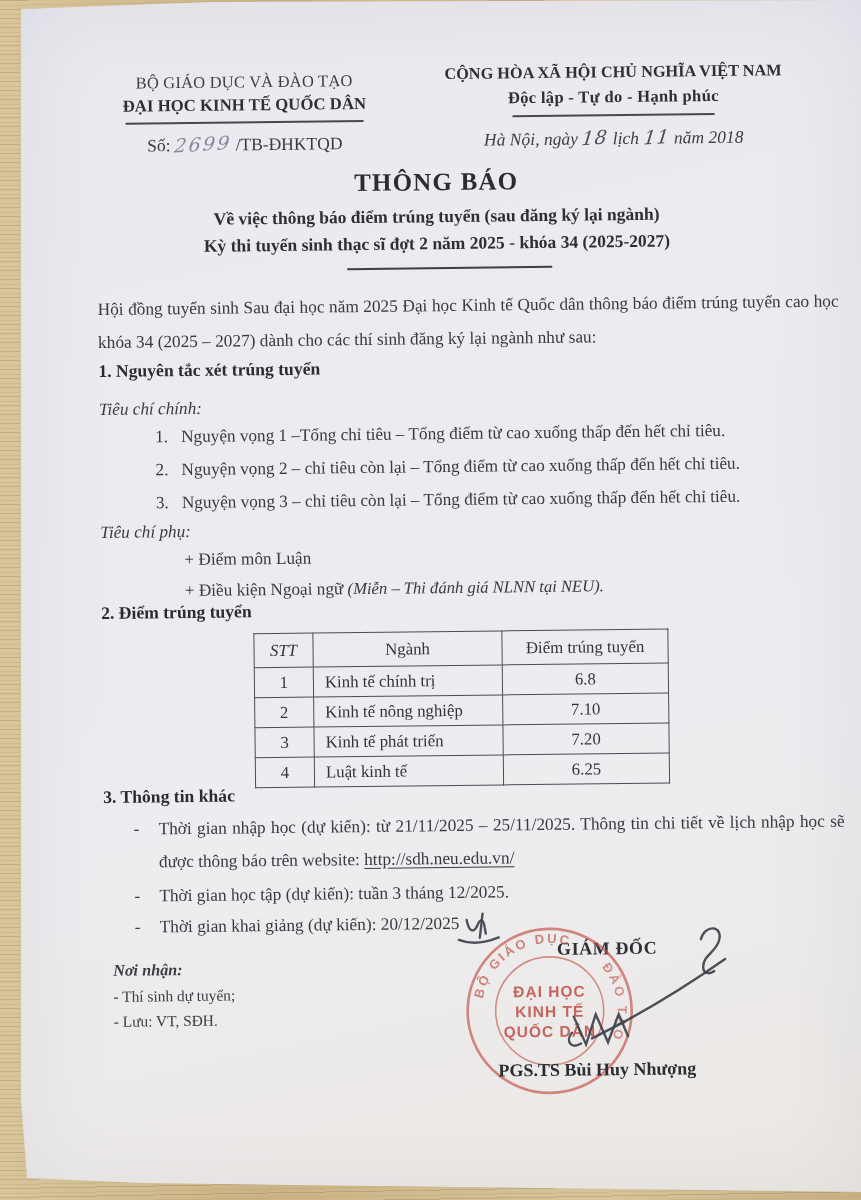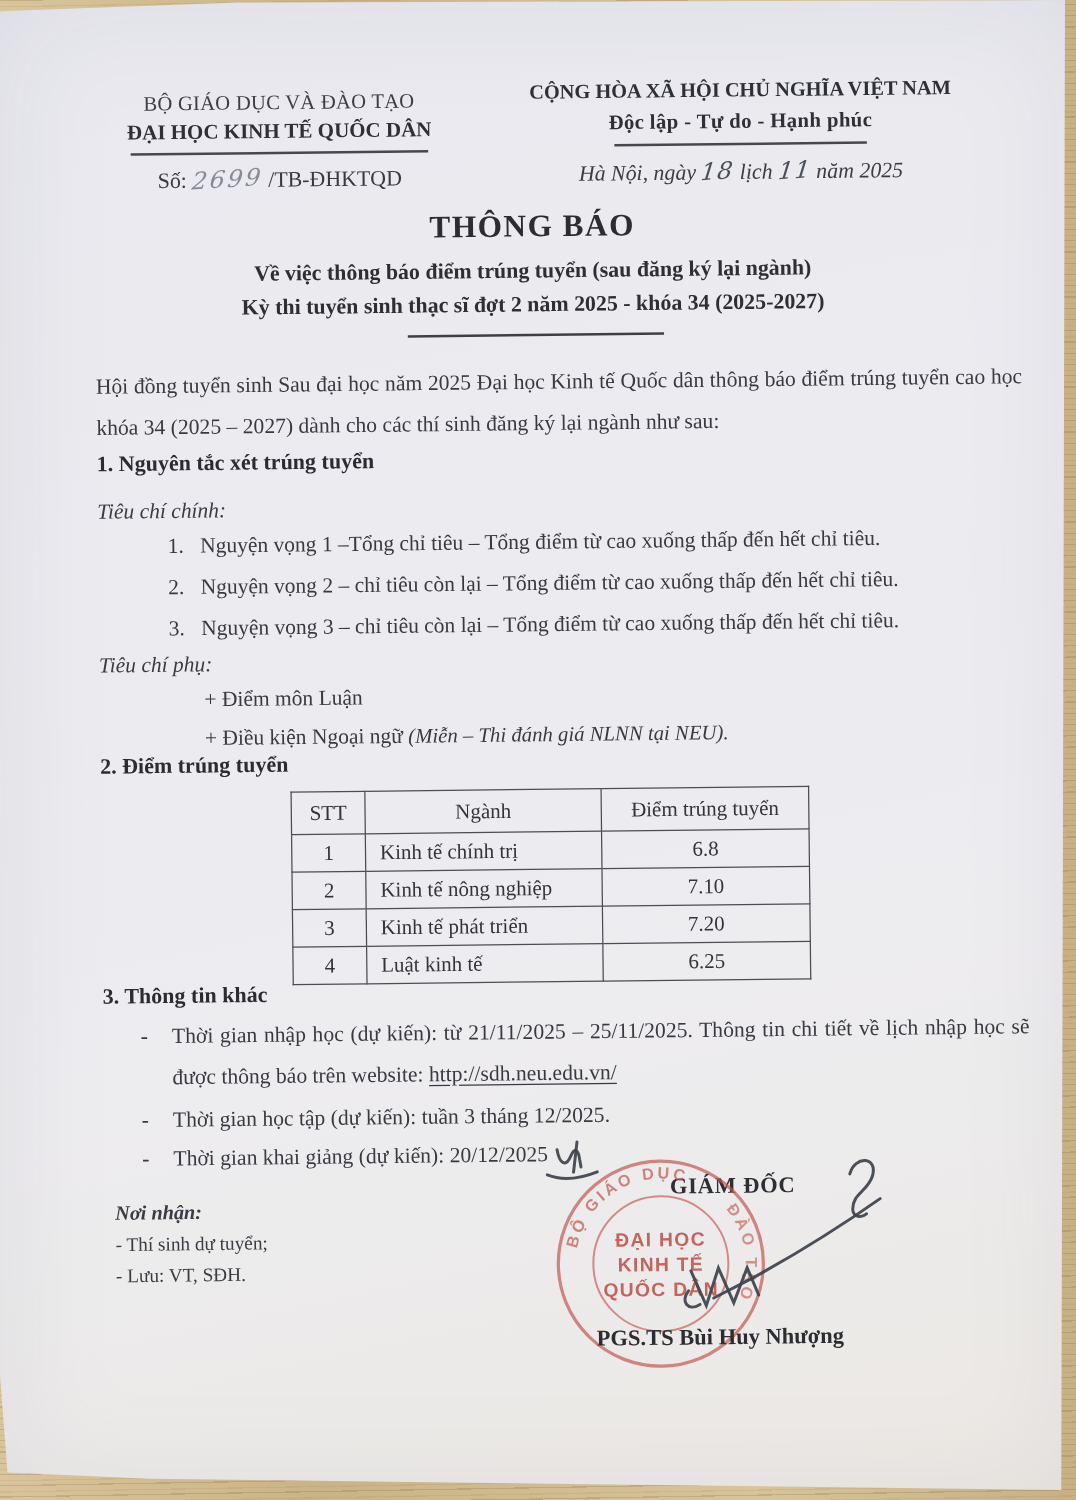--- a/index.html
+++ b/index.html
@@ -10,20 +10,21 @@
       repeating-linear-gradient(179deg, rgba(118,93,44,0.22) 0 1px, rgba(0,0,0,0) 1px 5px, rgba(150,124,68,0.14) 5px 6px, rgba(0,0,0,0) 6px 9px),
       linear-gradient(90deg,#d9c59c,#cab386 30%,#d7c49b 70%,#c7b084);
     font-family:"Liberation Serif","DejaVu Serif",serif;
     color:#393a41;
   }
   .paper{
     position:absolute;inset:0;
     clip-path:polygon(0px 9px,190px 2px,852px 0px,849px 1192px,120px 1183px,6px 1178px,0px 1100px);
     background:linear-gradient(168deg,#e9e9ef 0%,#ebebf0 35%,#edecef 65%,#ece9e4 100%);
     box-shadow:inset 0 0 90px rgba(125,125,150,0.13);
+    margin-left:21px;
   }
   .content{position:absolute;inset:0;transform:rotate(-0.65deg);transform-origin:430px 600px;}
   .abs{position:absolute;}
 
   
   .hdr-left{left:88px;top:70px;width:282px;text-align:center;}
   .hdr-left .l1{font-size:16.5px;letter-spacing:.2px;color:#3d3e45;}
   .hdr-left .l2{font-size:16.8px;font-weight:bold;margin-top:3px;color:#2f3036;}
   .rule-left{width:238px;height:2px;background:#47484f;margin:6px auto 0;}
   .doc-no{margin-top:9px;font-size:17.5px;}
@@ -60,21 +61,21 @@
   .note-italic{font-style:italic;font-size:16.6px;}
 
   #h2{top:599px;left:80px;}
 
   .score-table{position:absolute;top:631px;left:232px;border-collapse:collapse;
                font-size:16.8px;color:#33343a;}
   .score-table th,.score-table td{border:1.4px solid #4c4c53;font-weight:normal;}
   .score-table th{height:31px;text-align:center;}
   .score-table td{height:27px;text-align:center;}
   .score-table td.name{text-align:left;padding-left:11px;}
-  .c1{width:56px;} .c2{width:186px;} .c3{width:163px;}
+  .c1{width:56px;font-style:italic;} .c2{width:186px;} .c3{width:163px;}
 
   #h3{top:783px;left:80px;}
   .bullet{position:absolute;left:80px;width:741px;padding-left:55px;box-sizing:border-box;
           font-size:17.3px;line-height:32.5px;}
   .bullet .dash{position:absolute;left:30px;top:0;}
   #b1{top:810px;text-align:justify;}
   #b2{top:877px;} #b3{top:908px;}
   .url{text-decoration:underline;text-underline-offset:3px;}
 
   
@@ -109,21 +110,21 @@
 
       <div class="abs hdr-right">
         <div class="l1">CỘNG HÒA XÃ HỘI CHỦ NGHĨA VIỆT NAM</div>
         <div class="l2">Độc lập - Tự do - Hạnh phúc</div>
         <div class="rule-right"></div>
         <div class="date-line">
           <span>Hà Nội, ngày</span>
           <span class="hw hw-dark">18</span>
           <span>lịch</span>
           <span class="hw hw-dark">11</span>
-          <span>năm 2025</span>
+          <span>năm 2018</span>
         </div>
       </div>
 
       <div class="abs title">THÔNG BÁO</div>
       <div class="abs subtitle" id="sub1">Về việc thông báo điểm trúng tuyển (sau đăng ký lại ngành)</div>
       <div class="abs subtitle" id="sub2">Kỳ thi tuyển sinh thạc sĩ đợt 2 năm 2025 - khóa 34 (2025-2027)</div>
       <div class="abs rule-title"></div>
 
       <div class="abs intro">Hội đồng tuyển sinh Sau đại học năm 2025 Đại học Kinh tế Quốc dân thông báo điểm trúng tuyển cao học khóa 34 (2025 – 2027) dành cho các thí sinh đăng ký lại ngành như sau:</div>
 

